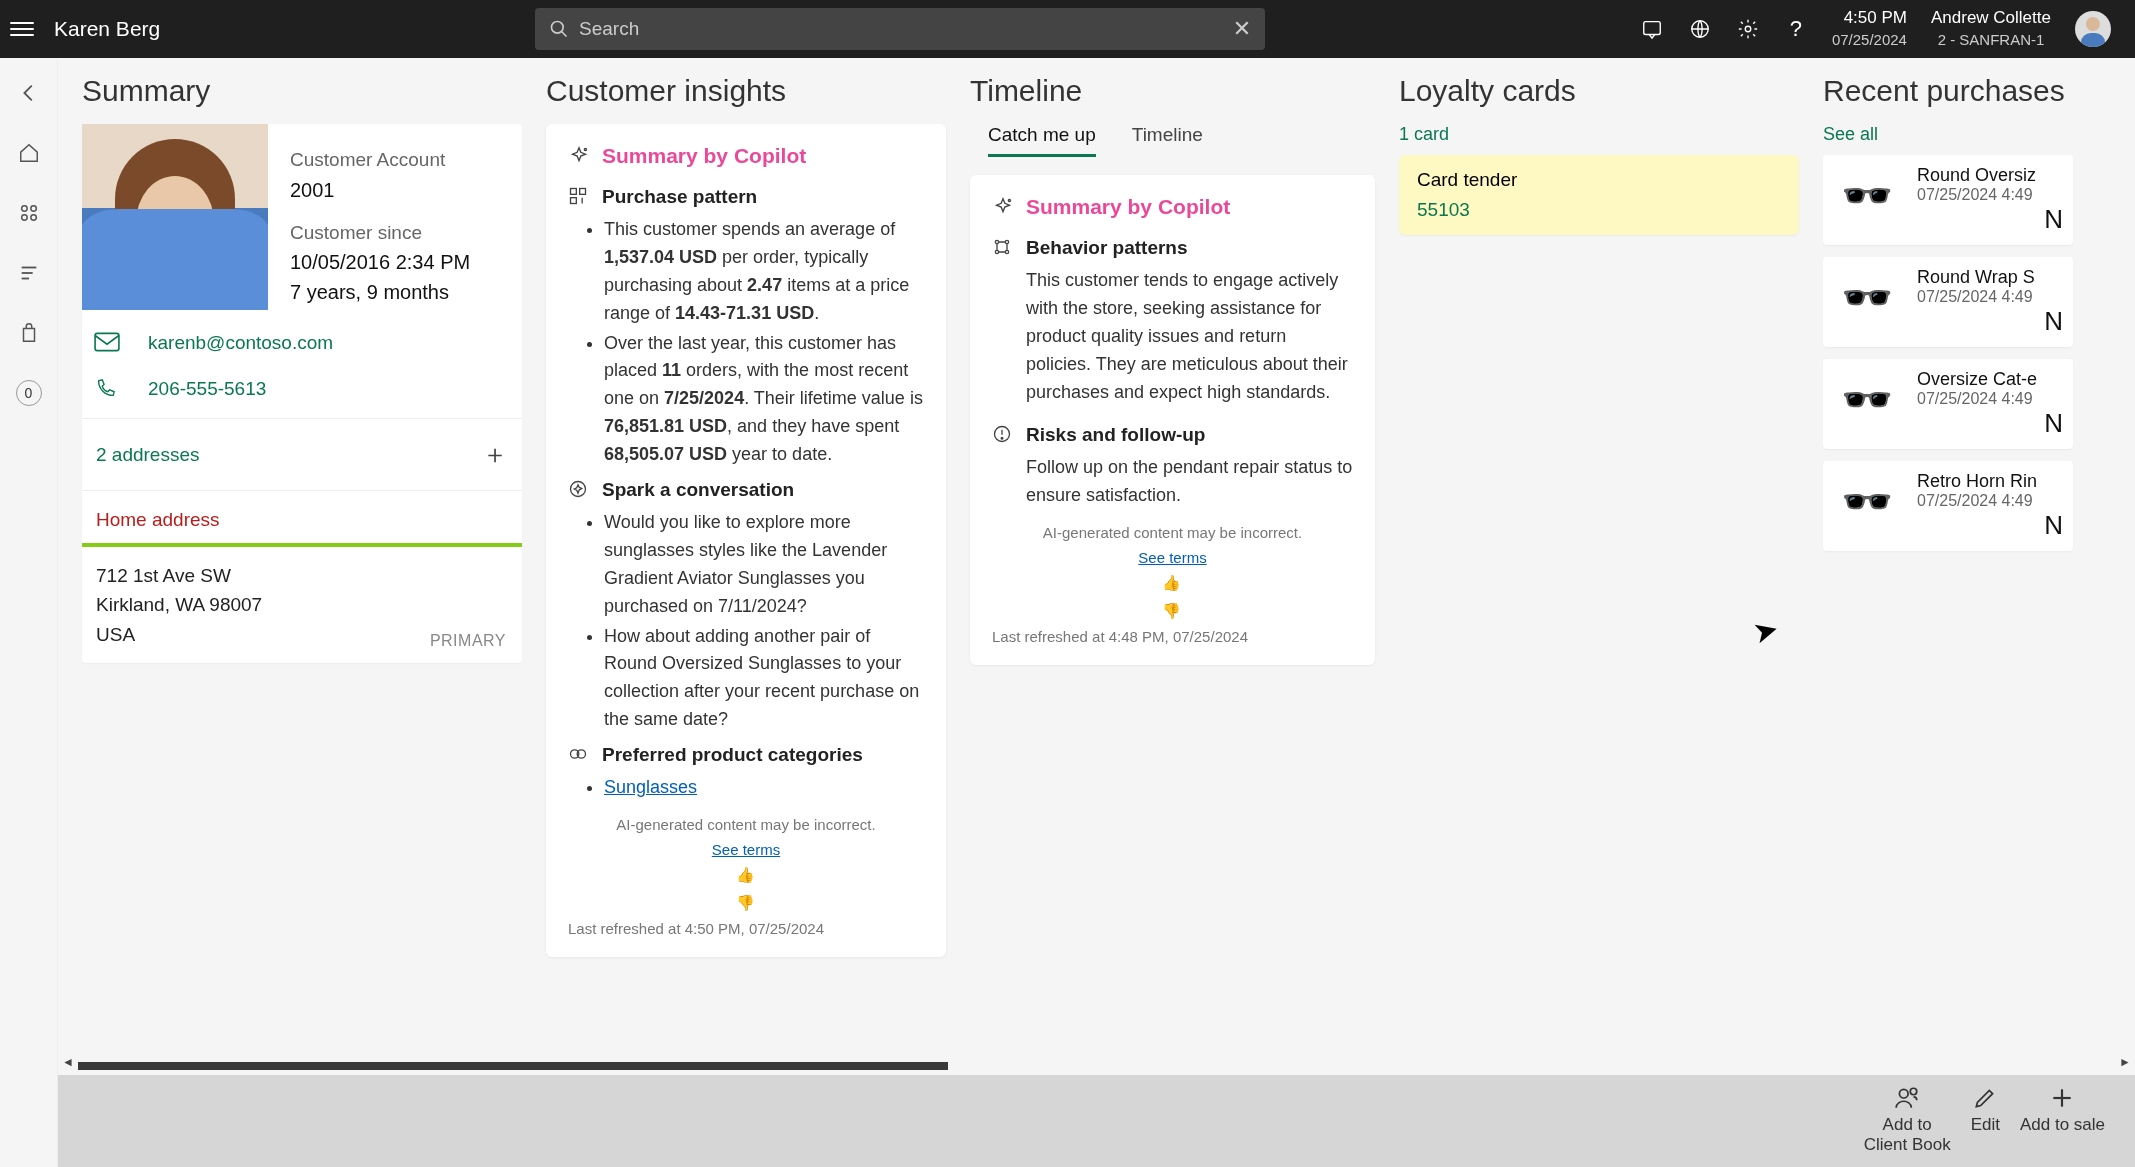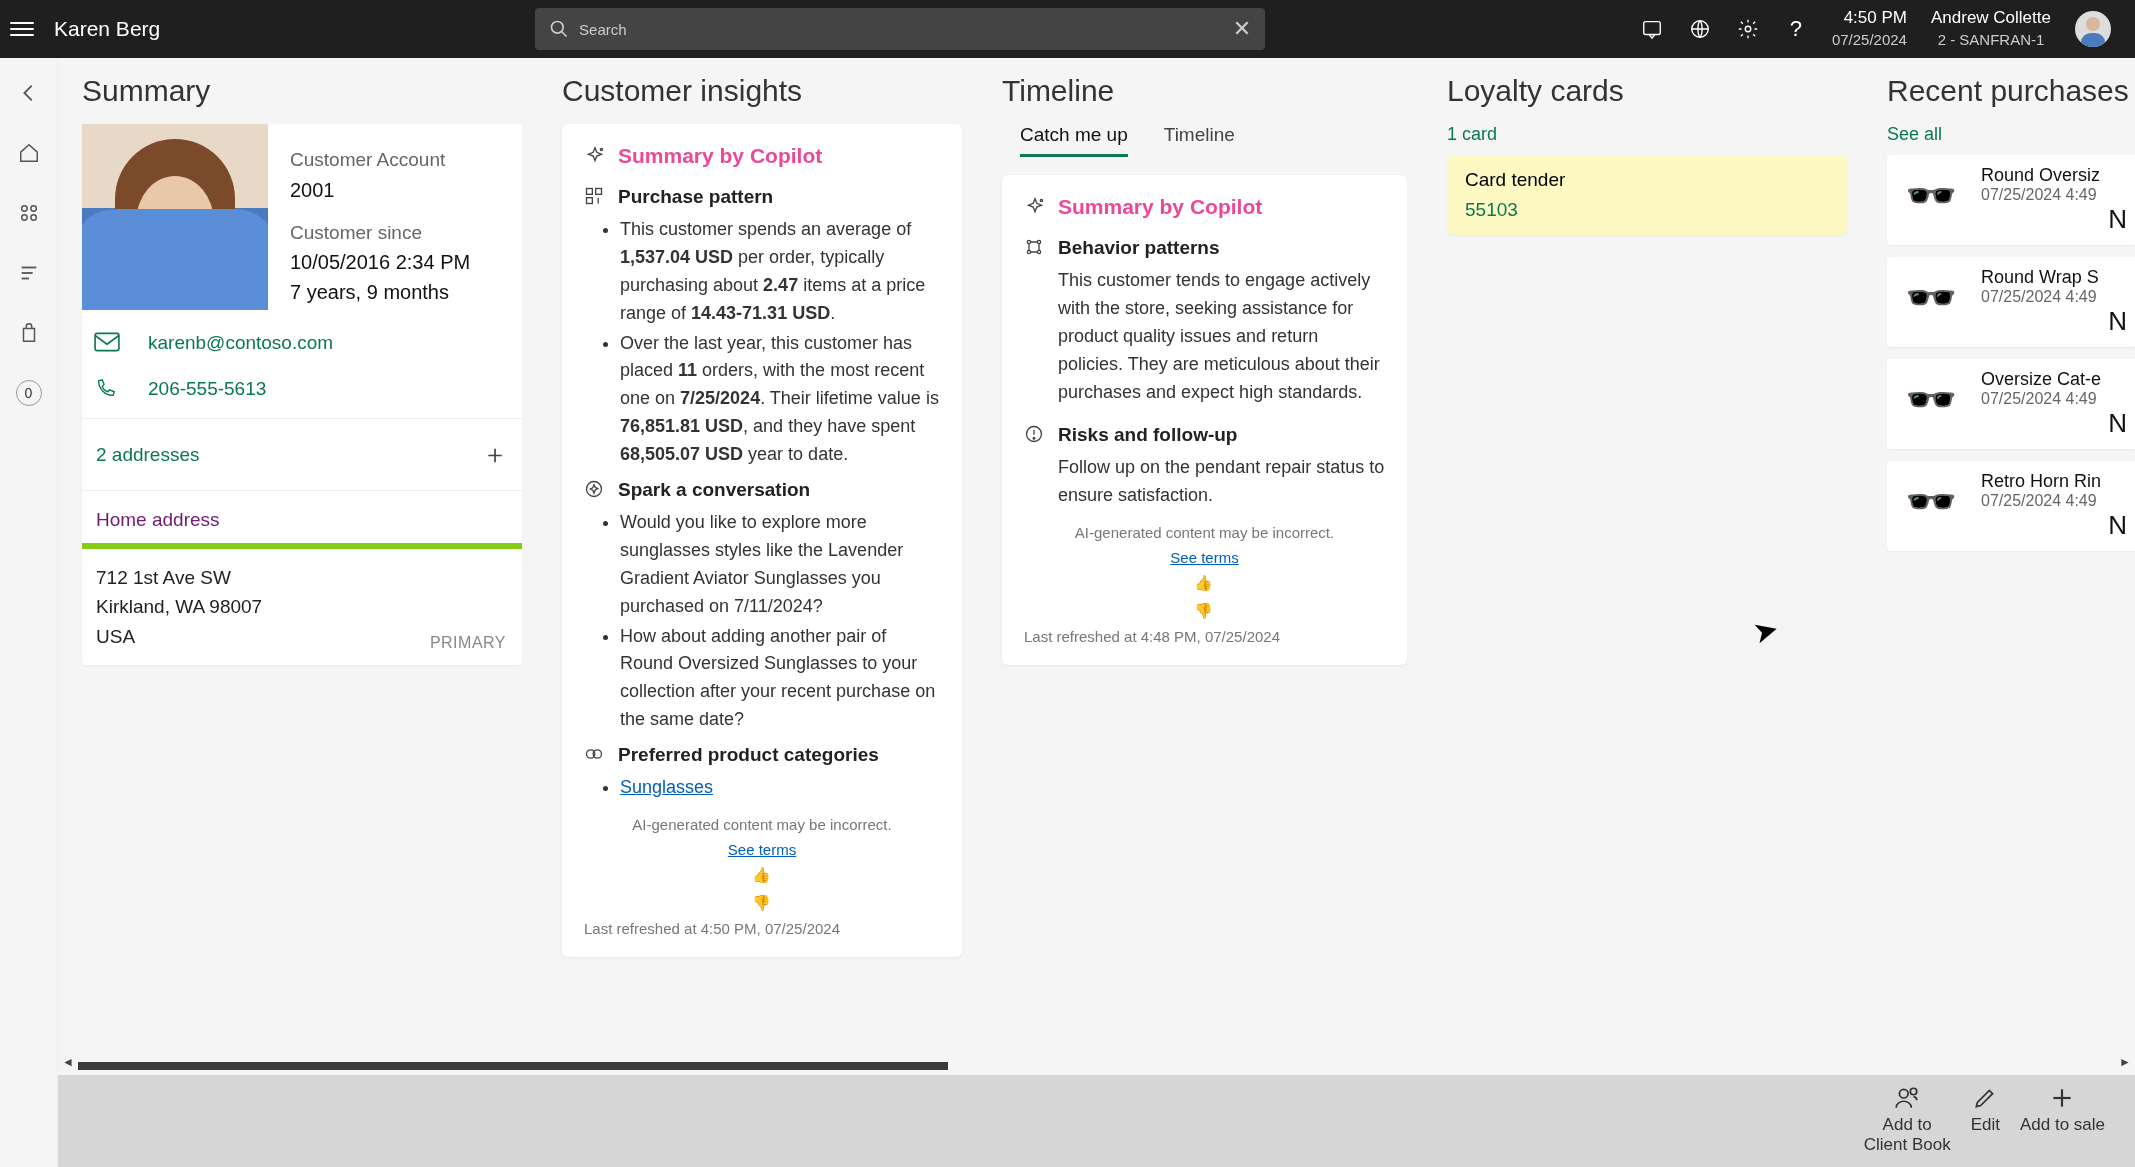--- a/index.html
+++ b/index.html
@@ -6,36 +6,36 @@
   body { background: #f5f5f5; overflow: hidden; width: 2135px; height: 1167px; position: relative; }
 
   
   .topbar { height: 58px; background: #1f1f1f; color: #fff; display: flex; align-items: center; padding: 0 10px 0 10px; justify-content: space-between; }
   .topbar-left { display: flex; align-items: center; gap: 20px; }
   .hamburger { width: 24px; height: 24px; display: flex; flex-direction: column; justify-content: space-around; padding: 3px 0; cursor: pointer; }
   .hamburger span { height: 2px; background: #fff; border-radius: 1px; }
   .topbar-name { font-size: 21px; font-weight: 400; }
   .search-wrap { flex: 0 0 730px; position: relative; }
   .search-box { height: 42px; background: #444; border-radius: 4px; display: flex; align-items: center; padding: 0 14px; width: 100%; }
-  .search-box input { background: transparent; border: none; outline: none; color: #eab308; font-size: 15px; flex: 1; margin-left: 10px; }
+  .search-box input { background: transparent; border: none; outline: none; color: #eab308; font-size: 19px; flex: 1; margin-left: 10px; }
   .search-box input::placeholder { color: #ccc; }
   .search-close { color: #ccc; font-size: 22px; cursor: pointer; }
   .topbar-right { display: flex; align-items: center; gap: 24px; margin-right: 14px; }
   .top-icon { width: 24px; height: 24px; color: #fff; cursor: pointer; display: flex; align-items: center; justify-content: center; }
   .top-meta { text-align: right; line-height: 1.35; font-size: 17px; }
   .top-meta .sub { font-size: 15px; color: #ccc; }
   .avatar { width: 36px; height: 36px; border-radius: 50%; overflow: hidden; cursor: pointer; background:#ddd; }
 
   
   .rail { position: absolute; left: 0; top: 58px; bottom: 0; width: 58px; background: #f5f5f5; display: flex; flex-direction: column; align-items: center; gap: 34px; padding-top: 22px; border-right: 1px solid #eee; }
   .rail-item { width: 26px; height: 26px; color: #555; cursor: pointer; font-size: 20px; display: flex; align-items: center; justify-content: center; }
   .rail-badge { width: 26px; height: 26px; border-radius: 50%; border: 1px solid #999; display: flex; align-items: center; justify-content: center; font-size: 14px; color: #333; }
 
   
-  .panels { position: absolute; left: 58px; right: 0; top: 58px; bottom: 110px; display: flex; gap: 40px; padding: 10px 24px 10px 24px; overflow-x: hidden; }
+  .panels { position: absolute; left: 58px; right: 0; top: 58px; bottom: 110px; display: flex; gap: 24px; padding: 10px 24px 10px 24px; overflow-x: hidden; }
   .panel { display: flex; flex-direction: column; }
   .panel-title { font-size: 30px; font-weight: 400; color: #333; margin-bottom: 16px; padding-top: 6px; }
 
   .summary-panel { width: 440px; flex-shrink: 0; }
   .insights-panel { width: 400px; flex-shrink: 0; }
   .timeline-panel { width: 405px; flex-shrink: 0; }
   .loyalty-panel { width: 400px; flex-shrink: 0; }
   .purchases-panel { width: 250px; flex-shrink: 0; }
 
   
@@ -46,21 +46,21 @@
   .profile-hair { position:absolute; left:50%; top:8%; transform:translateX(-50%); width:120px; height:120px; background:#7a4a2a; border-radius:55% 55% 45% 45%; }
   .profile-torso { position:absolute; left:50%; bottom:-10%; transform:translateX(-50%); width:190px; height:120px; background:#5a8ed8; border-radius:20% 20% 0 0; }
   .profile-meta { padding-top: 22px; font-size: 19px; line-height: 1.5; }
   .profile-meta .lbl { color: #666; font-size: 19px; }
   .profile-meta .val { color: #111; font-size: 20px; margin-bottom: 14px; }
   .contact-row { display: flex; align-items: center; gap: 28px; padding: 12px 12px; font-size: 19px; color: #0a7850; }
   .contact-icon { width: 26px; height: 22px; color: #0a7850; }
   .addr-divider { border-top: 1px solid #eee; margin: 6px 0; }
   .addr-header { display: flex; justify-content: space-between; align-items: center; padding: 12px 14px; font-size: 19px; color: #0a7850; }
   .addr-plus { font-size: 26px; color: #444; cursor: pointer; }
-  .home-addr-label { color: #701a75; padding: 12px 14px; font-size: 19px; border-bottom: 6px solid #84cc16; }
+  .home-addr-label { color: #b91c1c; padding: 12px 14px; font-size: 19px; border-bottom: 4px solid #84cc16; }
   .addr-block { padding: 14px; font-size: 19px; color: #222; line-height: 1.55; position: relative; }
   .primary-tag { position: absolute; right: 16px; bottom: 10px; color: #888; font-size: 16px; letter-spacing: .5px; }
 
   
   .insights-card, .timeline-card { background: #fff; border-radius: 6px; padding: 20px 22px; box-shadow: 0 1px 3px rgba(0,0,0,0.06); }
   .cop-title { display: flex; align-items: center; gap: 12px; font-size: 21px; font-weight: 600; color: #ec4899; margin-bottom: 18px; }
   .sect-title { display: flex; align-items: center; gap: 12px; font-size: 19px; font-weight: 600; color: #222; margin: 10px 0 8px 0; }
   .sect-icon { width: 22px; height: 22px; color: #555; flex-shrink: 0; }
   ul.bullets { list-style: disc; padding-left: 36px; font-size: 18px; color: #333; line-height: 1.55; }
   ul.bullets li { margin-bottom: 2px; }

